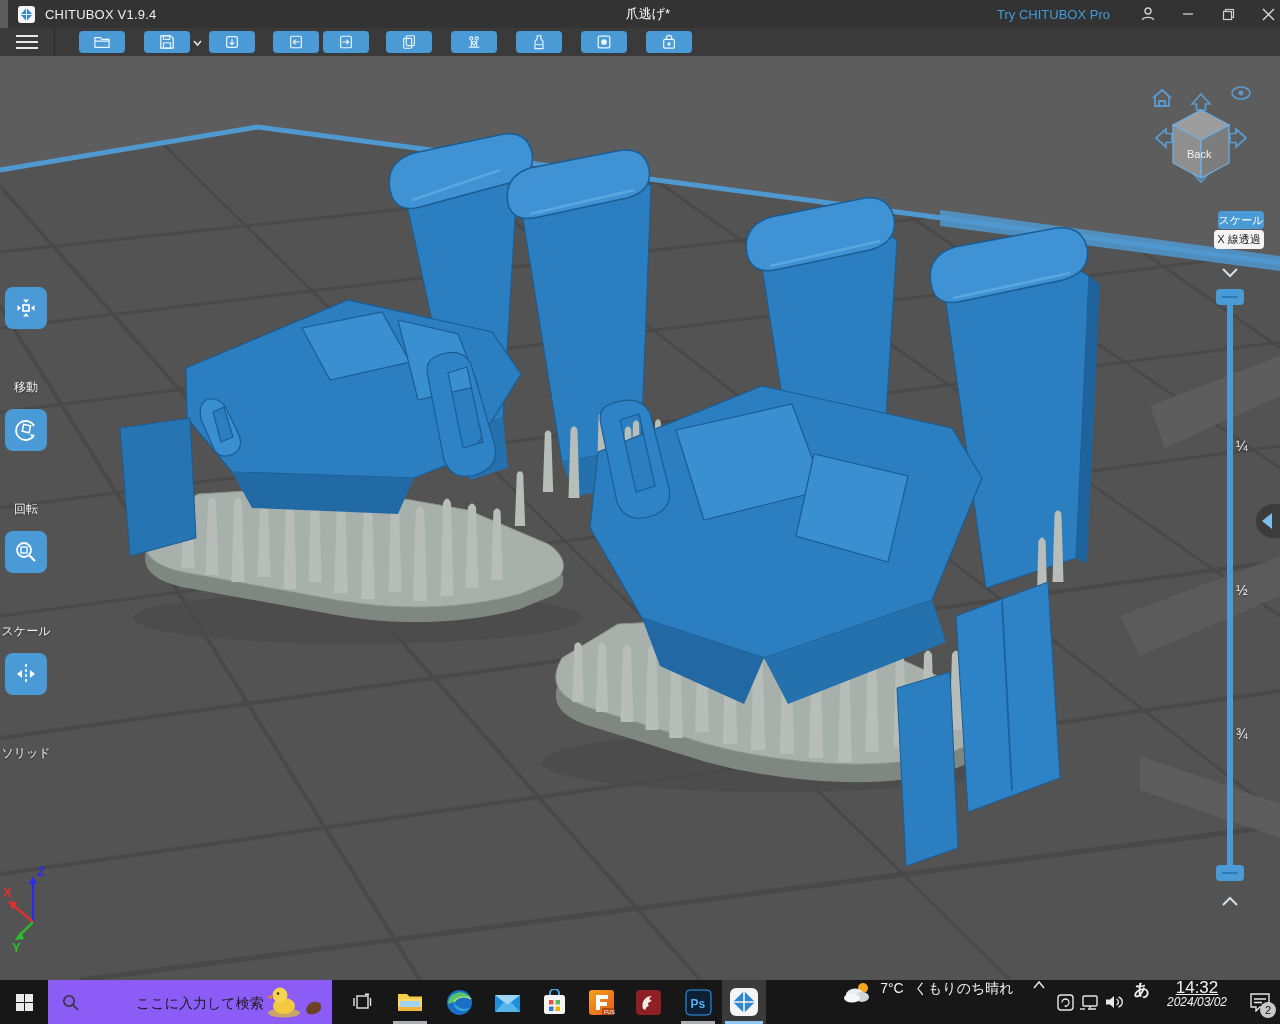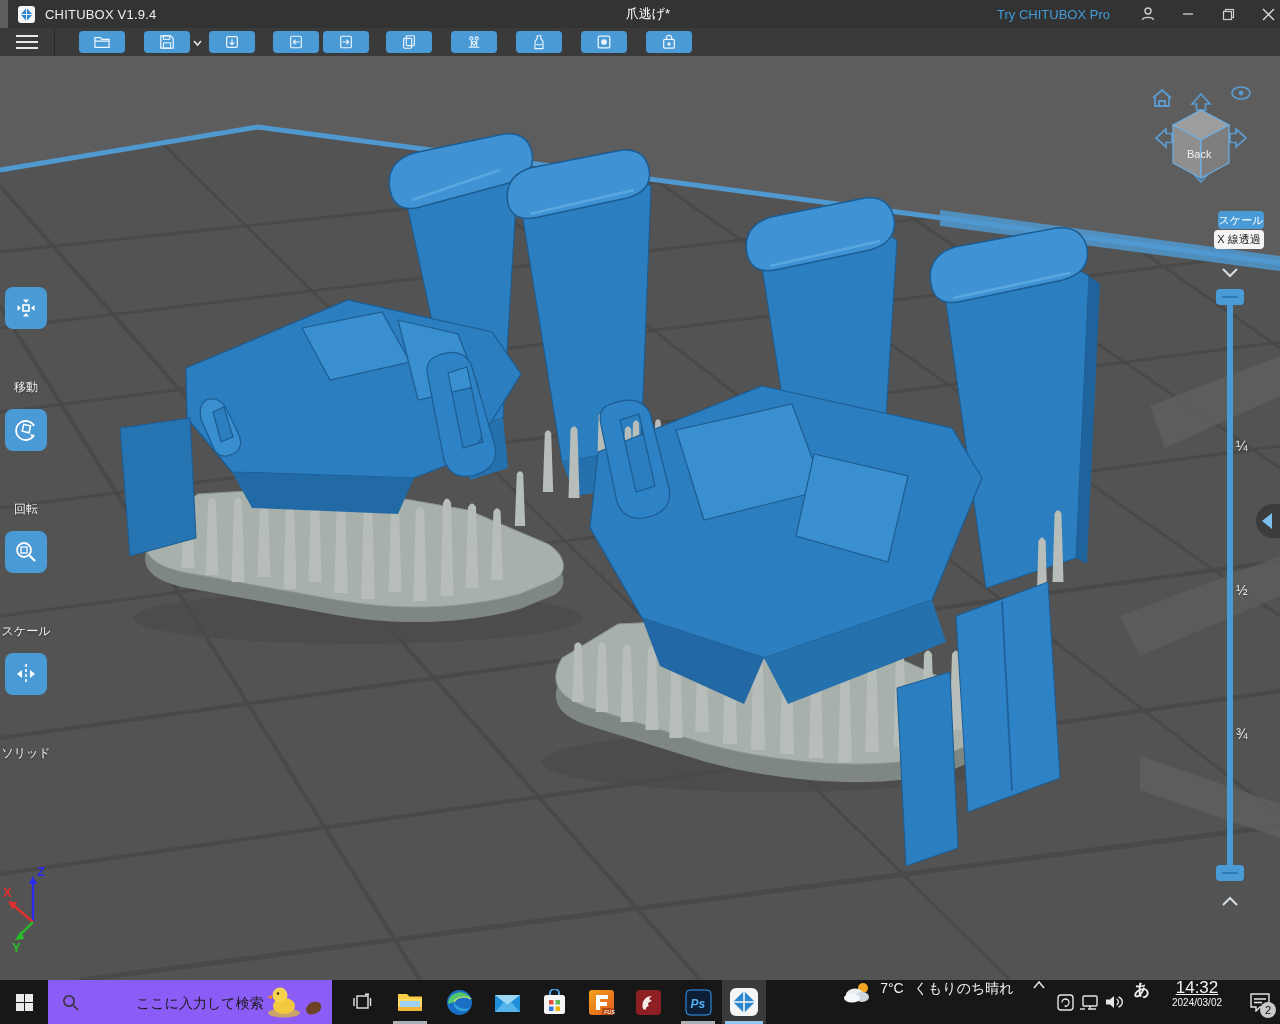--- a/index.html
+++ b/index.html
@@ -49,30 +49,30 @@
   
   .axis{position:absolute;left:0px;top:860px;}
   
   .taskbar{position:absolute;left:0;top:980px;width:1280px;height:44px;background:#171717;
     display:flex;align-items:center;color:#fff;}
   .start{width:48px;height:44px;display:flex;align-items:center;justify-content:center;}
   .search{position:relative;width:284px;height:44px;background:#8b5cf6;display:flex;align-items:center;}
   .search input{position:absolute;left:86px;top:0;width:150px;height:44px;border:0;background:transparent;
     font-size:14px;color:#1a1a1a;outline:none;font-family:"Liberation Sans",sans-serif;}
   .search input::placeholder{color:#1a1a1a;opacity:1;}
-  .task-slot{width:40px;height:44px;display:flex;align-items:center;justify-content:center;position:relative;font-style:italic;}
+  .task-slot{width:40px;height:44px;display:flex;align-items:center;justify-content:center;position:relative;}
   .task-slot.wide{width:44px;}
   .task-slot.active{background:#3a3a3a;}
   .runline{position:absolute;bottom:0;left:3px;right:3px;height:3px;background:#aab0b4;}
   .runline.blue{background:#8fc7f2;}
   .tray{position:absolute;right:0;top:0;height:44px;display:flex;}
   .tray-text{font-size:14px;color:#f2f2f2;margin-right:10px;white-space:nowrap;}
   .tray-ime{font-size:16px;font-weight:bold;color:#f2f2f2;margin:0 8px;}
   .clock{width:78px;text-align:center;color:#f2f2f2;line-height:15px;margin-right:4px;}
-  .clock .t{font-size:17px;text-decoration:underline;} .clock .d{font-size:10px;}
+  .clock .t{font-size:17px;text-decoration:underline;} .clock .d{font-size:12px;font-style:italic;}
   .notif{position:relative;width:40px;height:44px;display:flex;align-items:center;justify-content:center;}
   .badge{position:absolute;right:4px;bottom:6px;width:16px;height:16px;border-radius:50%;background:#c9c9c9;
     color:#111;font-size:11px;display:flex;align-items:center;justify-content:center;}
   .tray-ico{width:24px;height:44px;display:flex;align-items:center;justify-content:center;}
 </style>
 </head>
 <body>
 
 <div class="screen">
 

